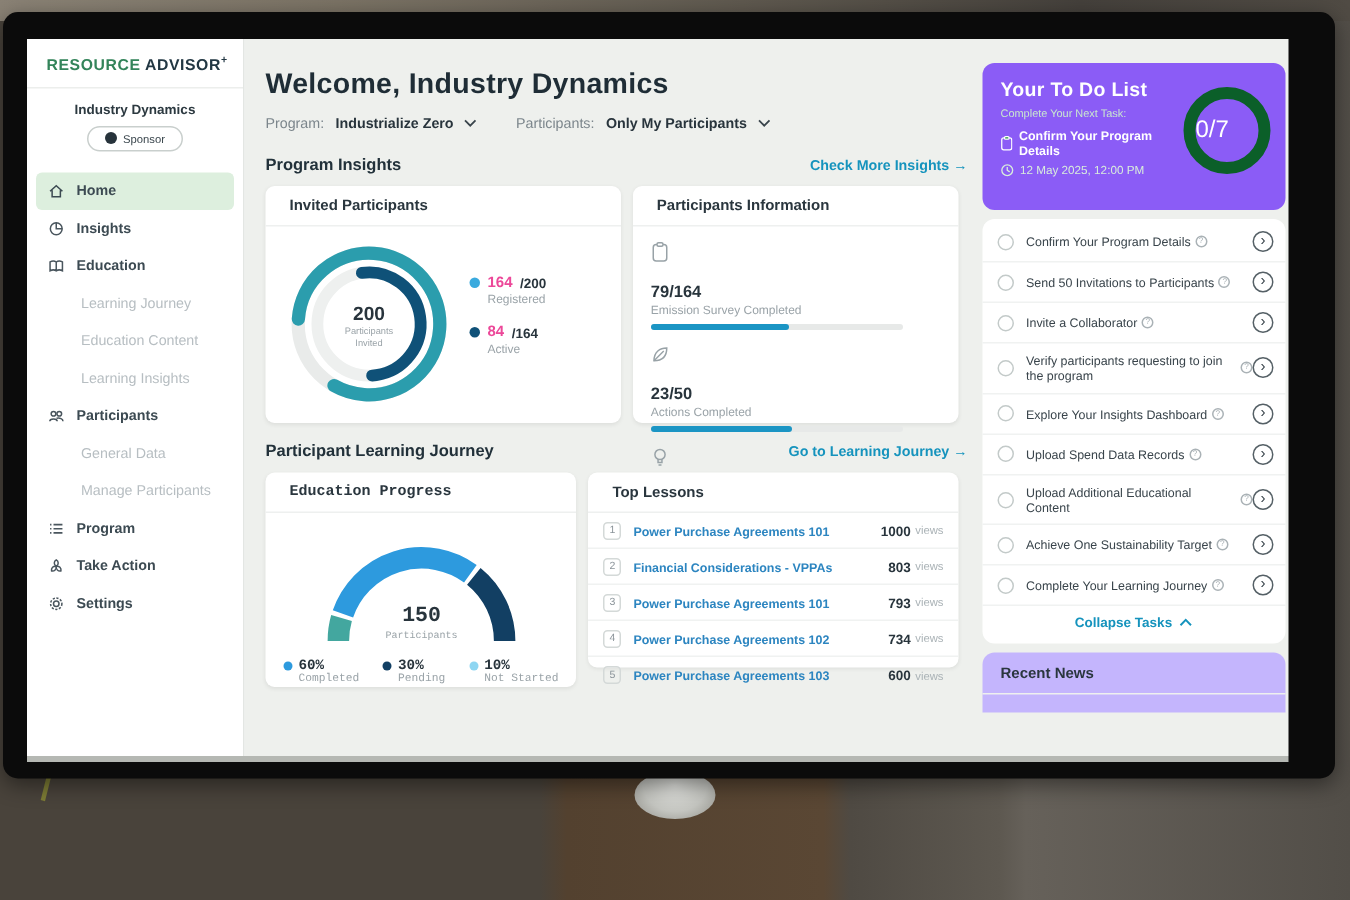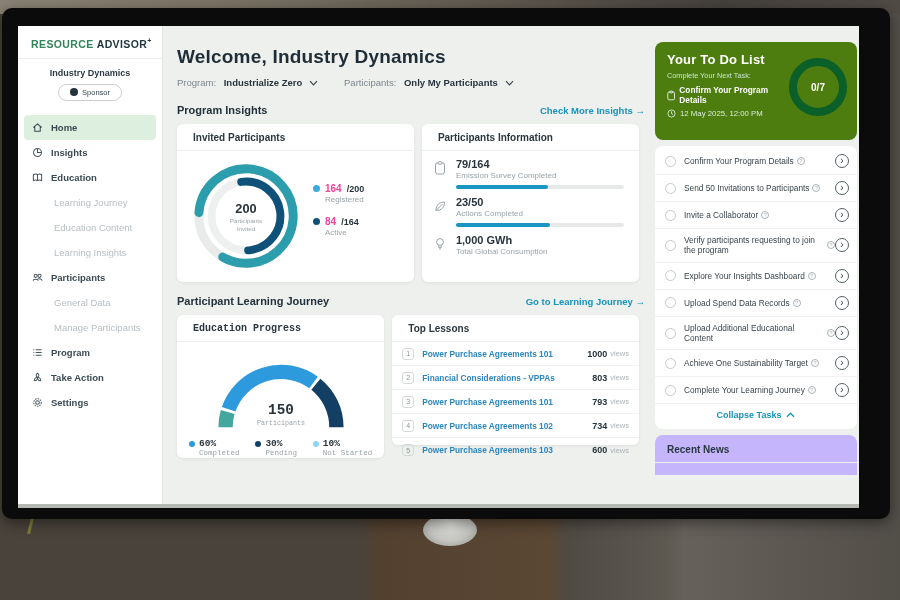--- a/index.html
+++ b/index.html
@@ -54,21 +54,21 @@
   .donut-sub { font-size:6.3px; fill:#9aa3a8; }
   .inv-legend { margin-left:8px; }
   .leg-item { margin-bottom:12px; }
   .leg-line { display:flex; align-items:center; gap:5px; }
   .leg-dot { width:7px; height:7px; border-radius:50%; }
   .leg-val { font-size:10px; font-weight:bold; color:#ec4899; }
   .leg-tot { font-size:9px; font-weight:bold; color:#28343c; }
   .leg-lab { font-size:8px; color:#9aa3a8; margin-left:12px; margin-top:1px; }
   
   .c-info { width:220px; height:158px; padding-bottom:4px; }
-  .info-row { display:flex; gap:9px; padding:7px 14px 0 12px; }
+  .info-row { display:flex; gap:9px; padding:7px 14px 0 12px;flex-direction:column; }
   .info-icon { width:13px; padding-top:3px; }
   .info-val { font-size:11px; font-weight:bold; color:#28343c; }
   .info-lab { font-size:8px; color:#9aa3a8; margin-top:1px; }
   .bar { width:168px; height:4px; background:#e7e9e8; border-radius:2px; margin-top:5px; }
   .bar-fill { height:4px; border-radius:2px; background:#1b95c4; }
   
   .c-edu { width:210px; height:143px;font-family:Liberation Mono, monospace; }
   .gauge-wrap { display:flex; justify-content:center; padding-top:4px; }
   .gauge-center { font-size:15px; font-weight:bold; fill:#28343c; }
   .gauge-sub { font-size:7px; fill:#9aa3a8; }
@@ -80,28 +80,28 @@
   .c-lessons { width:250px; height:130px; }
   .lesson-row { display:flex; align-items:center; padding:0 10px; height:24px; border-bottom:1px solid #f0f2f1; }
   .lesson-row:last-child { border-bottom:none; }
   .rank { width:12px; height:12px; border:1px solid #d4d9d8; border-radius:3px; font-size:7px; color:#8a9399;
     display:flex; align-items:center; justify-content:center; margin-right:8px; }
   .lesson-title { font-size:8.3px; font-weight:bold; color:#2c85c0; flex:1; cursor:pointer; }
   .views-num { font-size:9px; font-weight:bold; color:#28343c; }
   .views-suf { font-size:7.5px; color:#aab2b6; margin-left:3px; }
   
   .right { position:absolute; left:621px; top:0; width:220px; height:478px; padding:16px 2px 0 16px; }
-  .todo-green { width:202px; height:98px; background:#4d7c0f; border-radius:8px; padding:10px 10px 0 12px;
+  .todo-green { width:202px; height:98px; background:#8b5cf6; border-radius:8px; padding:10px 10px 0 12px;
     display:flex; justify-content:space-between; position:relative; }
   .tg-title { font-size:13px; font-weight:bold; color:#ffffff; letter-spacing:.2px; }
   .tg-sub { font-size:7.3px; color:#c9e6cf; margin-top:4px; }
   .tg-task { display:flex; align-items:center; gap:4px; margin-top:5px; font-size:8.3px; font-weight:bold; color:#fff; }
   .tg-due { display:flex; align-items:center; gap:4px; margin-top:4px; font-size:7.8px; color:#d8ecdc; }
   .ring { width:58px; height:58px; border-radius:50%; border:8px solid #0b5f29; margin-top:6px;
-    display:flex; align-items:center; justify-content:center; font-size:10px; font-weight:bold; color:#fff; flex:0 0 auto; }
+    display:flex; align-items:center; font-size:16px; font-weight:normal; color:#fff; flex:0 0 auto; }
   .todo-list { width:202px; background:#fff; border-radius:8px; margin-top:6px; padding:2px 0; }
   .task-row { display:flex; align-items:center; padding:6px 8px 6px 10px; border-bottom:1px solid #f0f2f1; }
   .task-row:last-of-type { border-bottom:none; }
   .task-check { width:11px; height:11px; border:1px solid #c3cac9; border-radius:50%; flex:0 0 auto; cursor:pointer; }
   .task-label { font-size:8.3px; color:#39444b; margin:0 3px 0 8px; line-height:1.25; }
   .help { width:8px; height:8px; border:1px solid #aab2b6; border-radius:50%; font-size:5.5px; color:#aab2b6;
     display:inline-flex; align-items:center; justify-content:center; flex:0 0 auto; }
   .task-go { width:14px; height:14px; border:1.3px solid #556066; border-radius:50%; margin-left:auto; flex:0 0 auto;
     display:flex; align-items:center; justify-content:center; font-size:10px; color:#3a454c; cursor:pointer; padding-bottom:1px; }
   .collapse { display:flex; align-items:center; justify-content:center; gap:5px; padding:6px 16px 7px;

